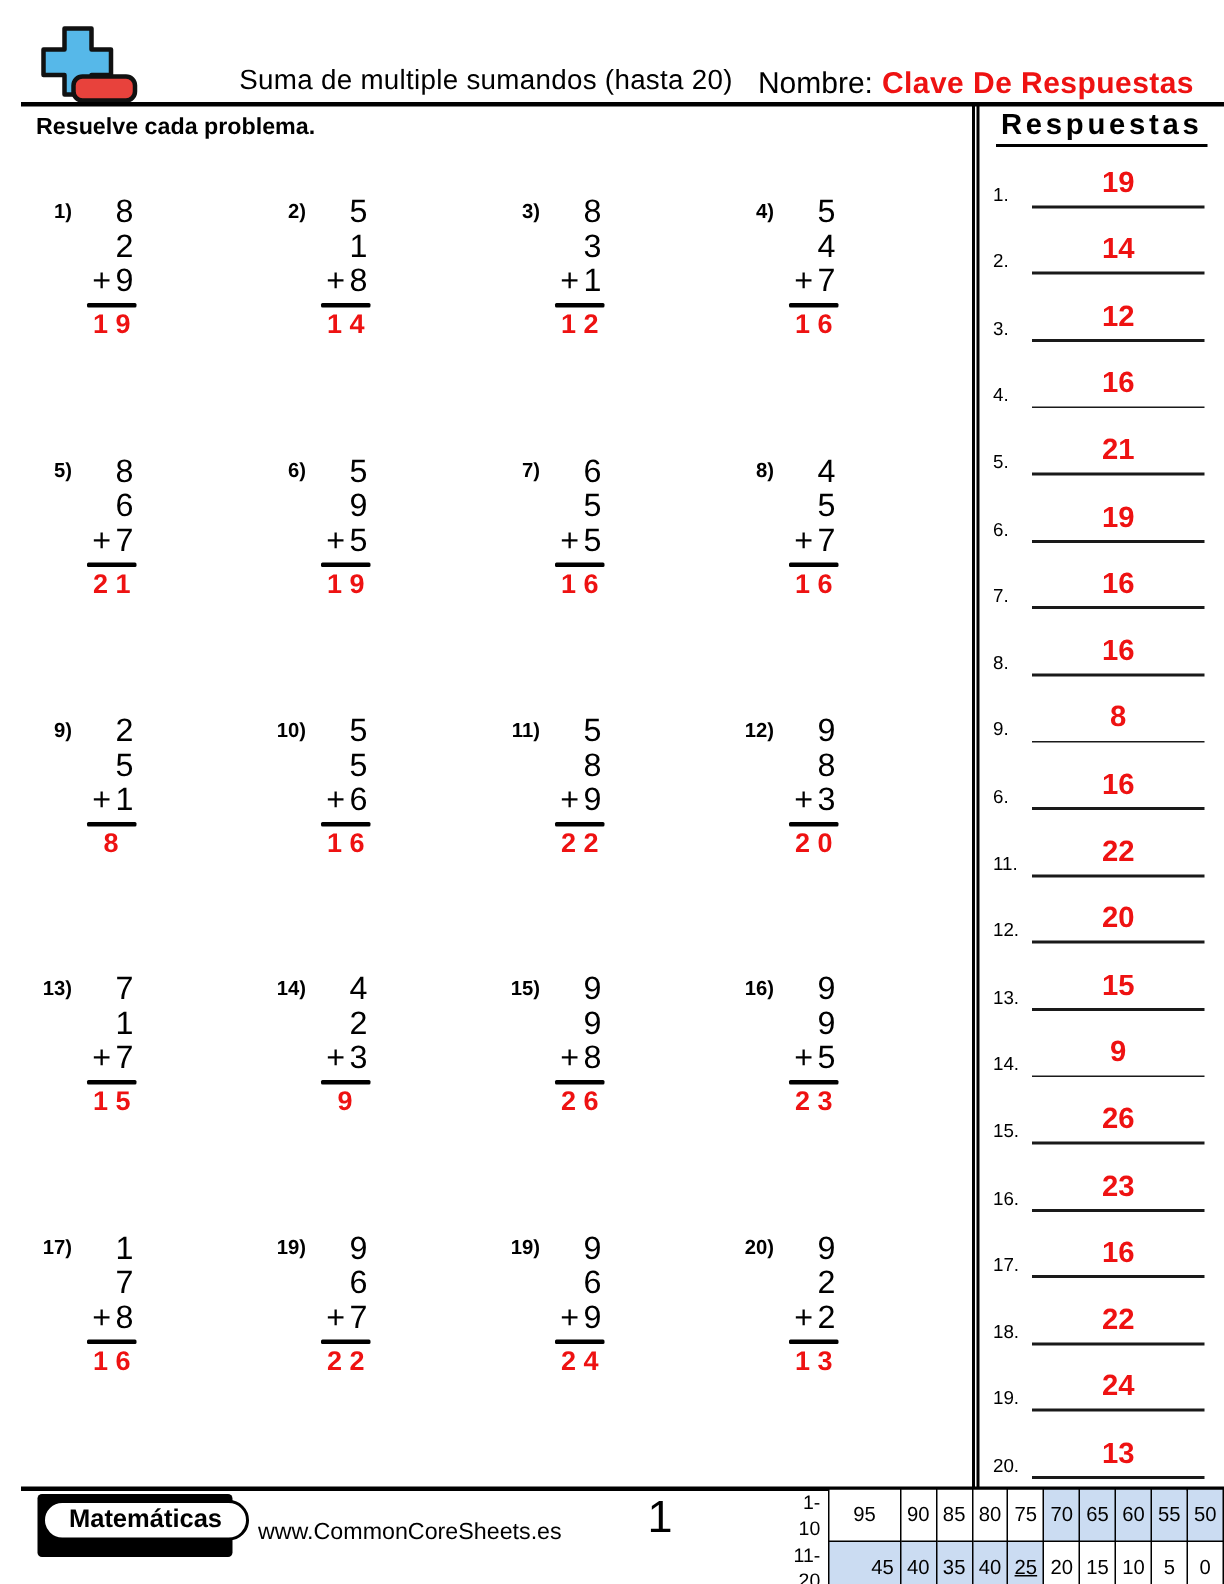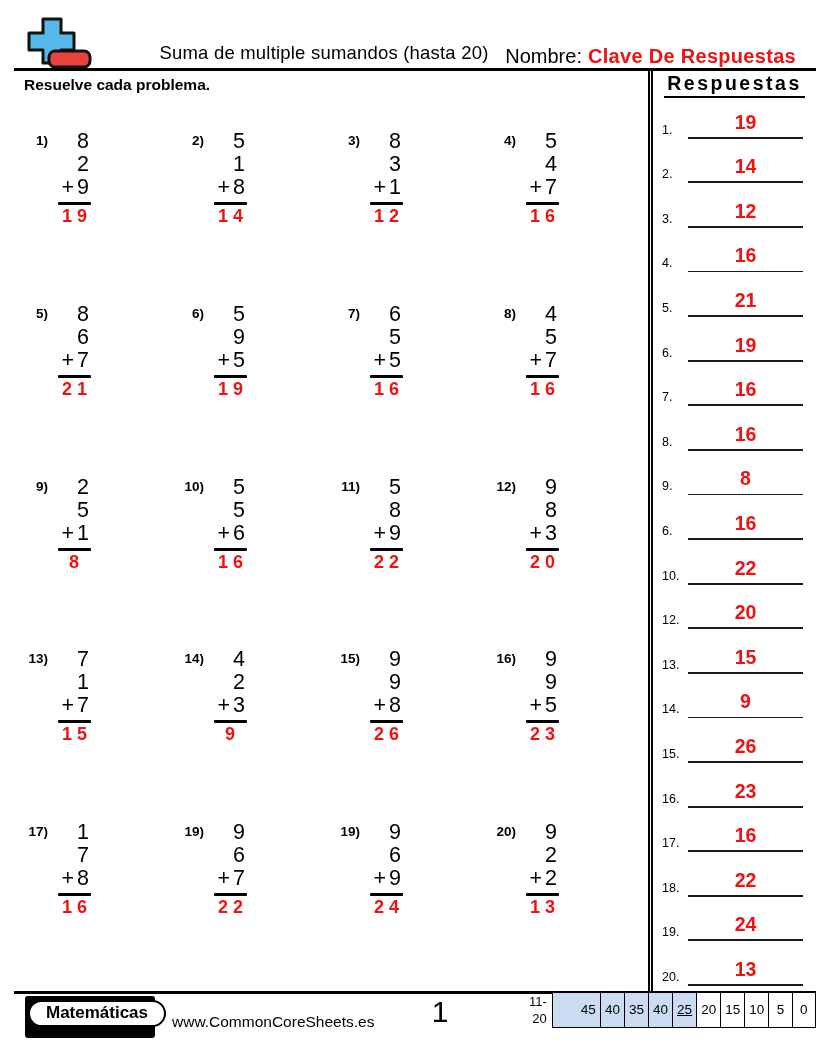--- a/index.html
+++ b/index.html
@@ -324,21 +324,21 @@
        <span class="ans-num">9.</span>
        <span class="ans-value">8</span>
        <span class="ans-line"></span>
      </div>
       <div class="ans-item">
        <span class="ans-num">6.</span>
        <span class="ans-value">16</span>
        <span class="ans-line"></span>
      </div>
       <div class="ans-item">
-       <span class="ans-num">10.</span>
+       <span class="ans-num">11.</span>
        <span class="ans-value">22</span>
        <span class="ans-line"></span>
      </div>
       <div class="ans-item">
        <span class="ans-num">12.</span>
        <span class="ans-value">20</span>
        <span class="ans-line"></span>
      </div>
       <div class="ans-item">
        <span class="ans-num">13.</span>
@@ -387,20 +387,33 @@
 
 <div class="brand-box">
   <div class="brand-pill">Matemáticas</div>
 </div>
 
 <div class="website">www.CommonCoreSheets.es</div>
 <div class="page-num">1</div>
 
 <table class="score-table">
   <tbody id="score-body">
+      <tr>
+       <td class="slabel">1-10</td>
+       <td class="scell" style="">95</td>
+        <td class="scell" style="">90</td>
+        <td class="scell" style="">85</td>
+        <td class="scell" style="">80</td>
+        <td class="scell" style="">75</td>
+        <td class="scell" style="background:var(--score-hl);">70</td>
+        <td class="scell" style="background:var(--score-hl);">65</td>
+        <td class="scell" style="background:var(--score-hl);">60</td>
+        <td class="scell" style="background:var(--score-hl);">55</td>
+        <td class="scell" style="background:var(--score-hl);">50</td>
+     </tr>
       <tr>
        <td class="slabel">11-20</td>
        <td class="scell" style="background:var(--score-hl);padding-left:24px;">45</td>
         <td class="scell" style="background:var(--score-hl);">40</td>
         <td class="scell" style="background:var(--score-hl);">35</td>
         <td class="scell" style="background:var(--score-hl);">40</td>
         <td class="scell" style="background:var(--score-hl);text-decoration:underline;">25</td>
         <td class="scell" style="">20</td>
         <td class="scell" style="">15</td>
         <td class="scell" style="">10</td>

